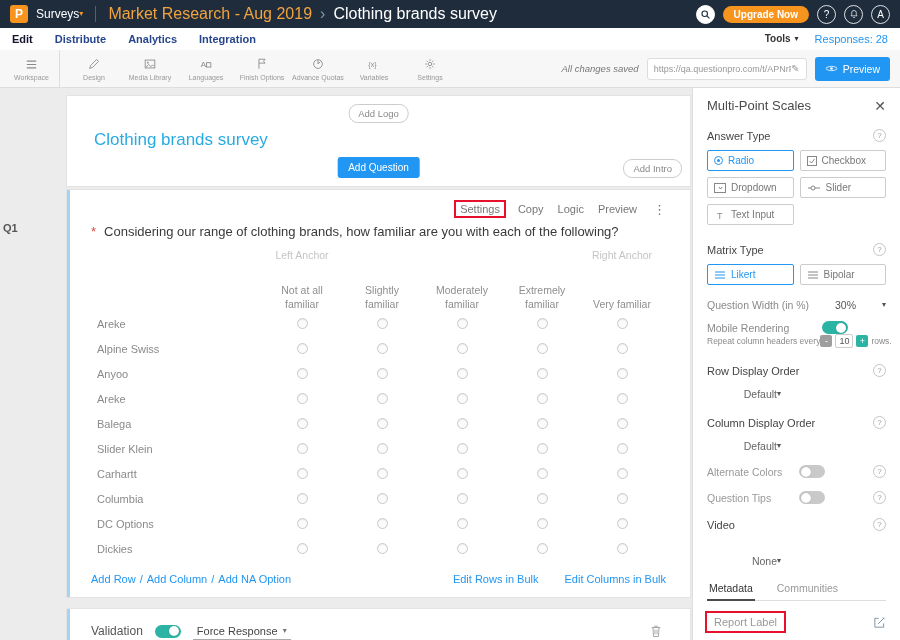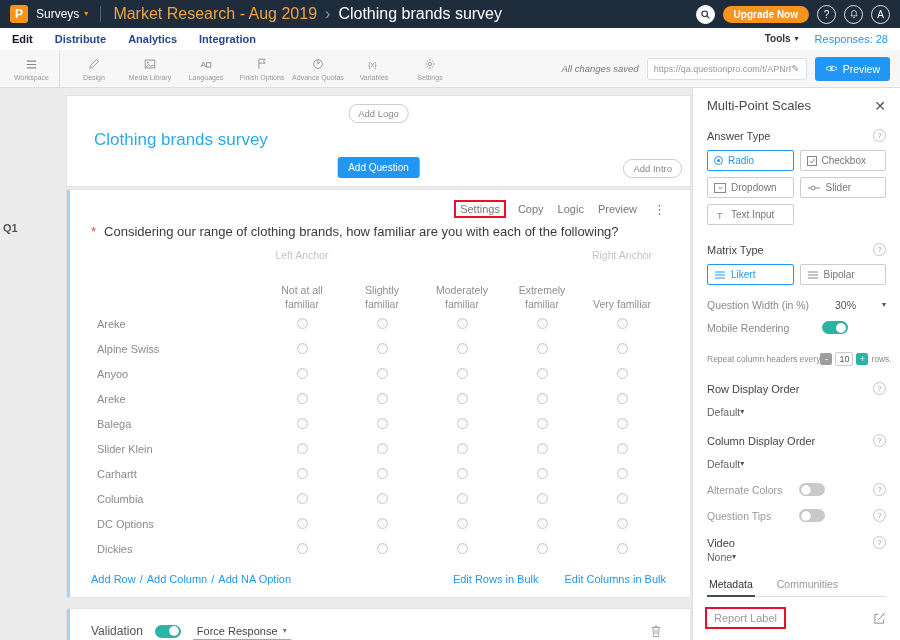--- a/index.html
+++ b/index.html
@@ -2,21 +2,21 @@
 <html><head>
 <meta charset="utf-8">
 <style>
   *{margin:0;padding:0;box-sizing:border-box}
   html,body{width:900px;height:640px;overflow:hidden;font-family:"Liberation Sans","DejaVu Sans",sans-serif;background:#ececec}
   .app{width:900px;height:640px;overflow:hidden;position:relative;background:#ececec}
 
   
   .topbar{height:28px;background:#1e2c3c;display:flex;align-items:center;padding:0 10px;color:#fff}
   .logo{width:18px;height:18px;background:#f7941e;border-radius:3px;color:#fff;font-weight:bold;font-size:12px;display:flex;align-items:center;justify-content:center;cursor:pointer}
-  .surveys{margin-left:8px;font-size:12px;display:flex;align-items:center;gap:5px;cursor:pointer}
+  .surveys{margin-left:8px;font-size:12px;display:flex;align-items:center;cursor:pointer}
   .caret{font-size:8px;line-height:1}
   .caret.orange{color:#f7941e}
   .tb-div{width:1px;height:16px;background:rgba(255,255,255,.25);margin:0 12px}
   .breadcrumb{display:flex;align-items:flex-end;font-size:16px}
   .bc-parent{color:#f0a33f;cursor:pointer}
   .bc-sep{color:#8a97a5;margin:0 8px}
   .bc-current{color:#fff}
   .tb-right{margin-left:auto;display:flex;align-items:center;gap:8px}
   .circle-btn{width:19px;height:19px;border-radius:50%;border:1px solid rgba(255,255,255,.85);display:flex;align-items:center;justify-content:center;font-size:10px;color:#fff;cursor:pointer;flex:0 0 auto}
   .search-btn{background:#fff;border-color:#fff}
@@ -114,30 +114,30 @@
   .opt-ic{display:flex;align-items:center}
   .ic-radio{width:9px;height:9px;border:1px solid #888;border-radius:50%;display:inline-block;position:relative}
   .opt.selected .ic-radio{border-color:#2196f3}
   .opt.selected .ic-radio::after{content:"";position:absolute;inset:2px;background:#2196f3;border-radius:50%}
 
   .kv-row{display:flex;align-items:center;margin-top:14px;font-size:10.5px;color:#8a8a8a}
   .kv-row .val{margin-left:auto;margin-right:26px;color:#555}
   .kv-row > .caret{color:#555}
   .mr-row{margin-top:10px}
   .mr-toggle{margin-left:auto;margin-right:38px}
-  .rh-row{margin-top:18px}
+  .rh-row{margin-top:0}
   .rh-label{font-size:8.5px;white-space:nowrap}
   .stepper{display:flex;align-items:center;gap:3px;margin-left:auto}
   .step-btn{width:12px;height:12px;border-radius:2px;color:#fff;font-size:9px;display:flex;align-items:center;justify-content:center;cursor:pointer}
   .minus{background:#9e9e9e}
   .plus{background:#2bb3a3}
   .step-val{width:18px;height:14px;border:1px solid #ccc;border-radius:2px;font-size:9px;color:#555;display:flex;align-items:center;justify-content:center;background:#fff}
   .rows-suffix{font-size:8.5px;color:#888}
 
-  .select-row{display:flex;align-items:center;margin-top:11px;font-size:10.5px;color:#666;width:74px;justify-content:flex-start;cursor:pointer}
+  .select-row{display:flex;align-items:center;margin-top:11px;font-size:10.5px;color:#666;width:74px;justify-content:flex-end;cursor:pointer}
   .select-row .caret{color:#555}
 
   .toggle-row{display:flex;align-items:center;margin-top:13px;font-size:10.5px;color:#999}
   .toggle-row .toggle{margin-left:auto}
   .toggle-row .help{margin-left:48px}
 
   .p-tabs{display:flex;gap:20px;margin-top:15px;border-bottom:1px solid #ddd}
   .p-tab{font-size:10.5px;color:#999;padding:0 2px 5px;cursor:pointer}
   .p-tab.active{color:#333;border-bottom:2px solid #4a4a4a;margin-bottom:-1px}
 
@@ -667,21 +667,21 @@
         <span class="toggle off">
             <span class="knob"></span>
           </span>
         <span class="help">?</span>
       </div>
 
       <div class="sec-row" style="margin-top:14px">
         <span class="sec-label">Video</span>
         <span class="help">?</span>
       </div>
-      <div class="select-row" style="margin-top:2px">
+      <div class="select-row" style="margin-top:24px">
         <span>None</span>
         <span class="caret">▾</span>
       </div>
 
       <div class="p-tabs" id="panel-tabs">
           <span class="p-tab active">Metadata</span>
           <span class="p-tab">Communities</span>
         </div>
 
       <div class="report-row">

